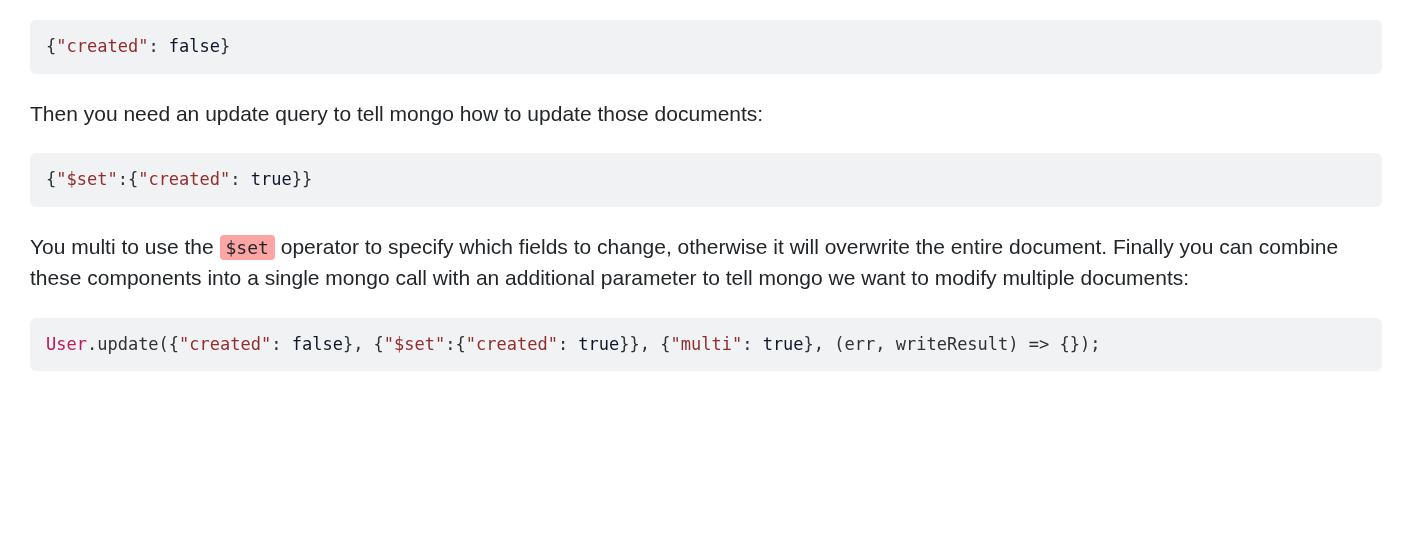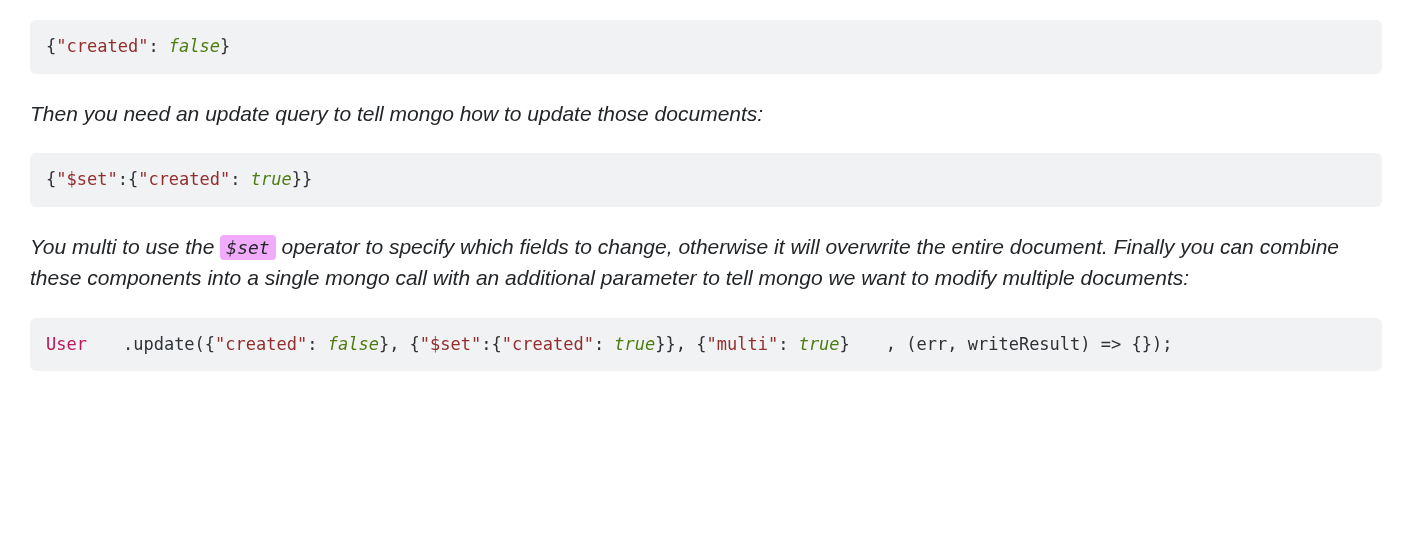--- a/index.html
+++ b/index.html
@@ -31,36 +31,35 @@
       border-radius: 6px;
     }
     .code-block::-webkit-scrollbar-thumb {
       background: #888;
       border-radius: 6px;
     }
     .paragraph {
       font-size: 21px;
       margin-bottom: 24px;
       color: #232629;
-      font-style: italic;
     }
     .inline-code {
-      background: #f0abfc;
+      background: #fca5a5;
       padding: 2px 6px;
       border-radius: 4px;
       font-family: ui-monospace, SFMono-Regular, "SF Mono", Menlo, Consolas, Monaco, monospace;
       font-size: 18px;
       color: #232629;
     }
     
     .tok-str { color: #942e2e; }
-    .tok-bool { color: #4d7c0f; font-style: italic; }
+    .tok-bool { color: #0f172a; }
     .tok-punc { color: #303336; }
     .tok-var { color: #be185d; }
-    .tok-method { color: #303336; margin-left: 36px; }
+    .tok-method { color: #303336; }
   </style>
 </head>
 <body>
 
 <div class="code-block"><span class="tok-punc">{</span><span class="tok-str">"created"</span><span class="tok-punc">: </span><span class="tok-bool">false</span><span class="tok-punc">}</span></div>
 
 <p class="paragraph">Then you need an update query to tell mongo how to update those documents:</p>
 
 <div class="code-block"><span class="tok-punc">{</span><span class="tok-str">"$set"</span><span class="tok-punc">:{</span><span class="tok-str">"created"</span><span class="tok-punc">: </span><span class="tok-bool">true</span><span class="tok-punc">}}</span></div>
 

